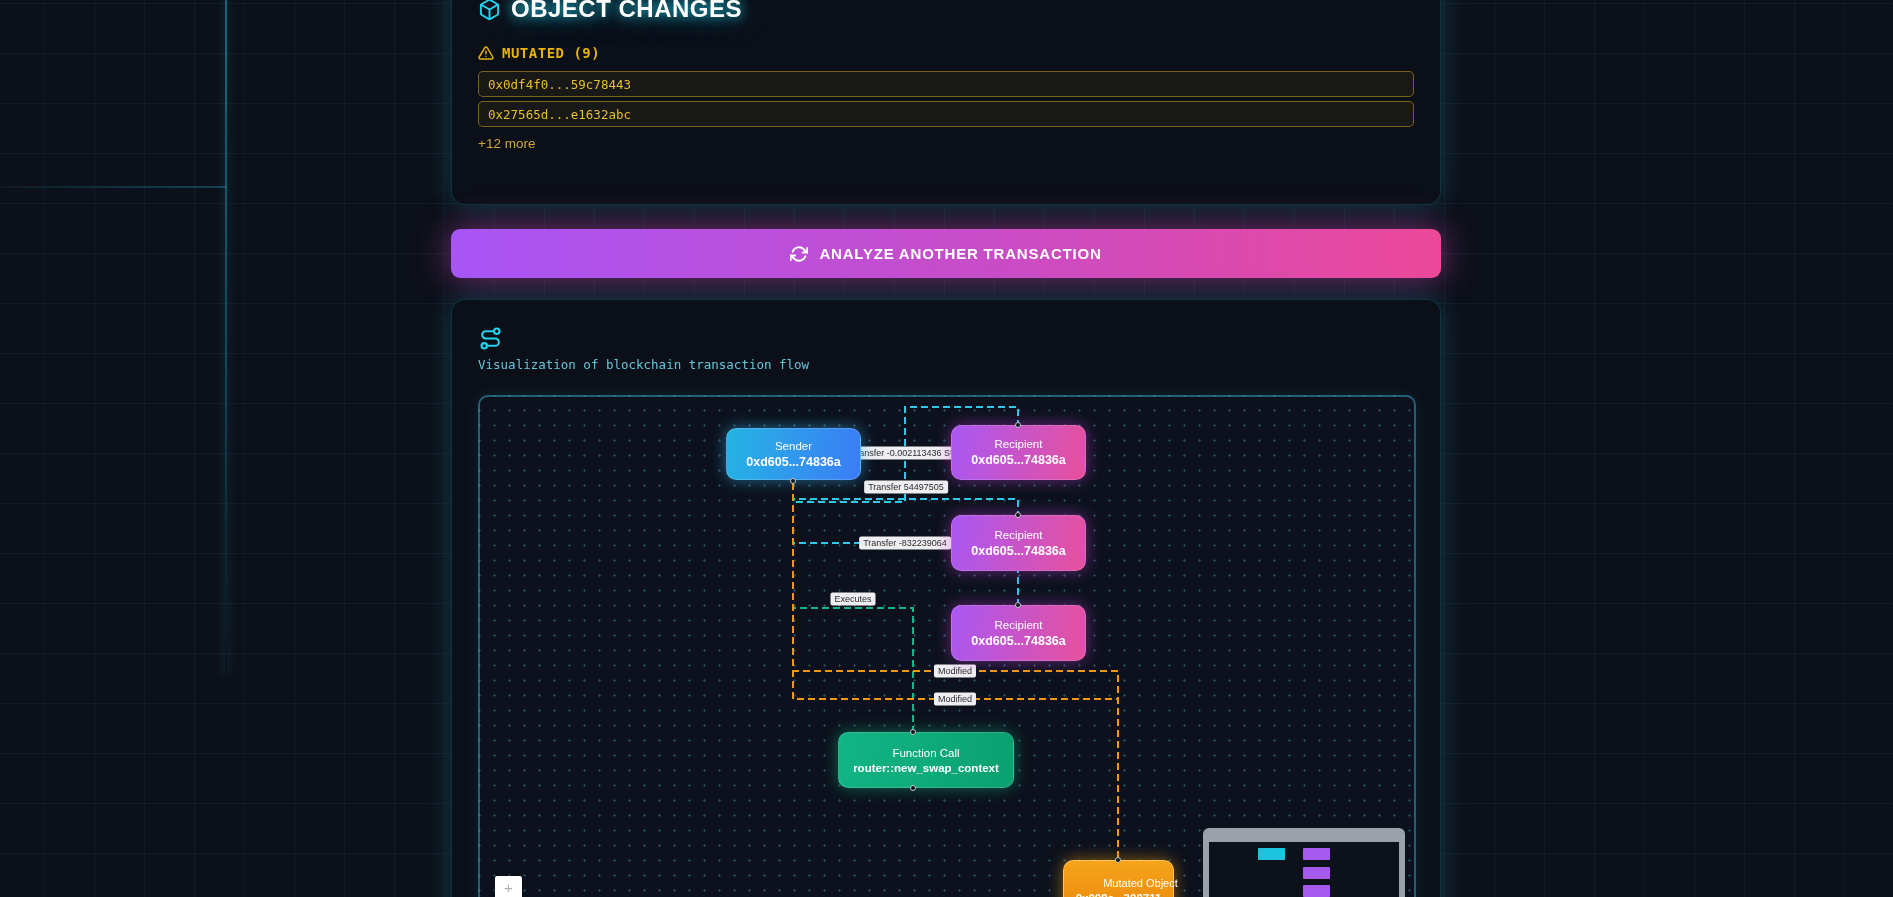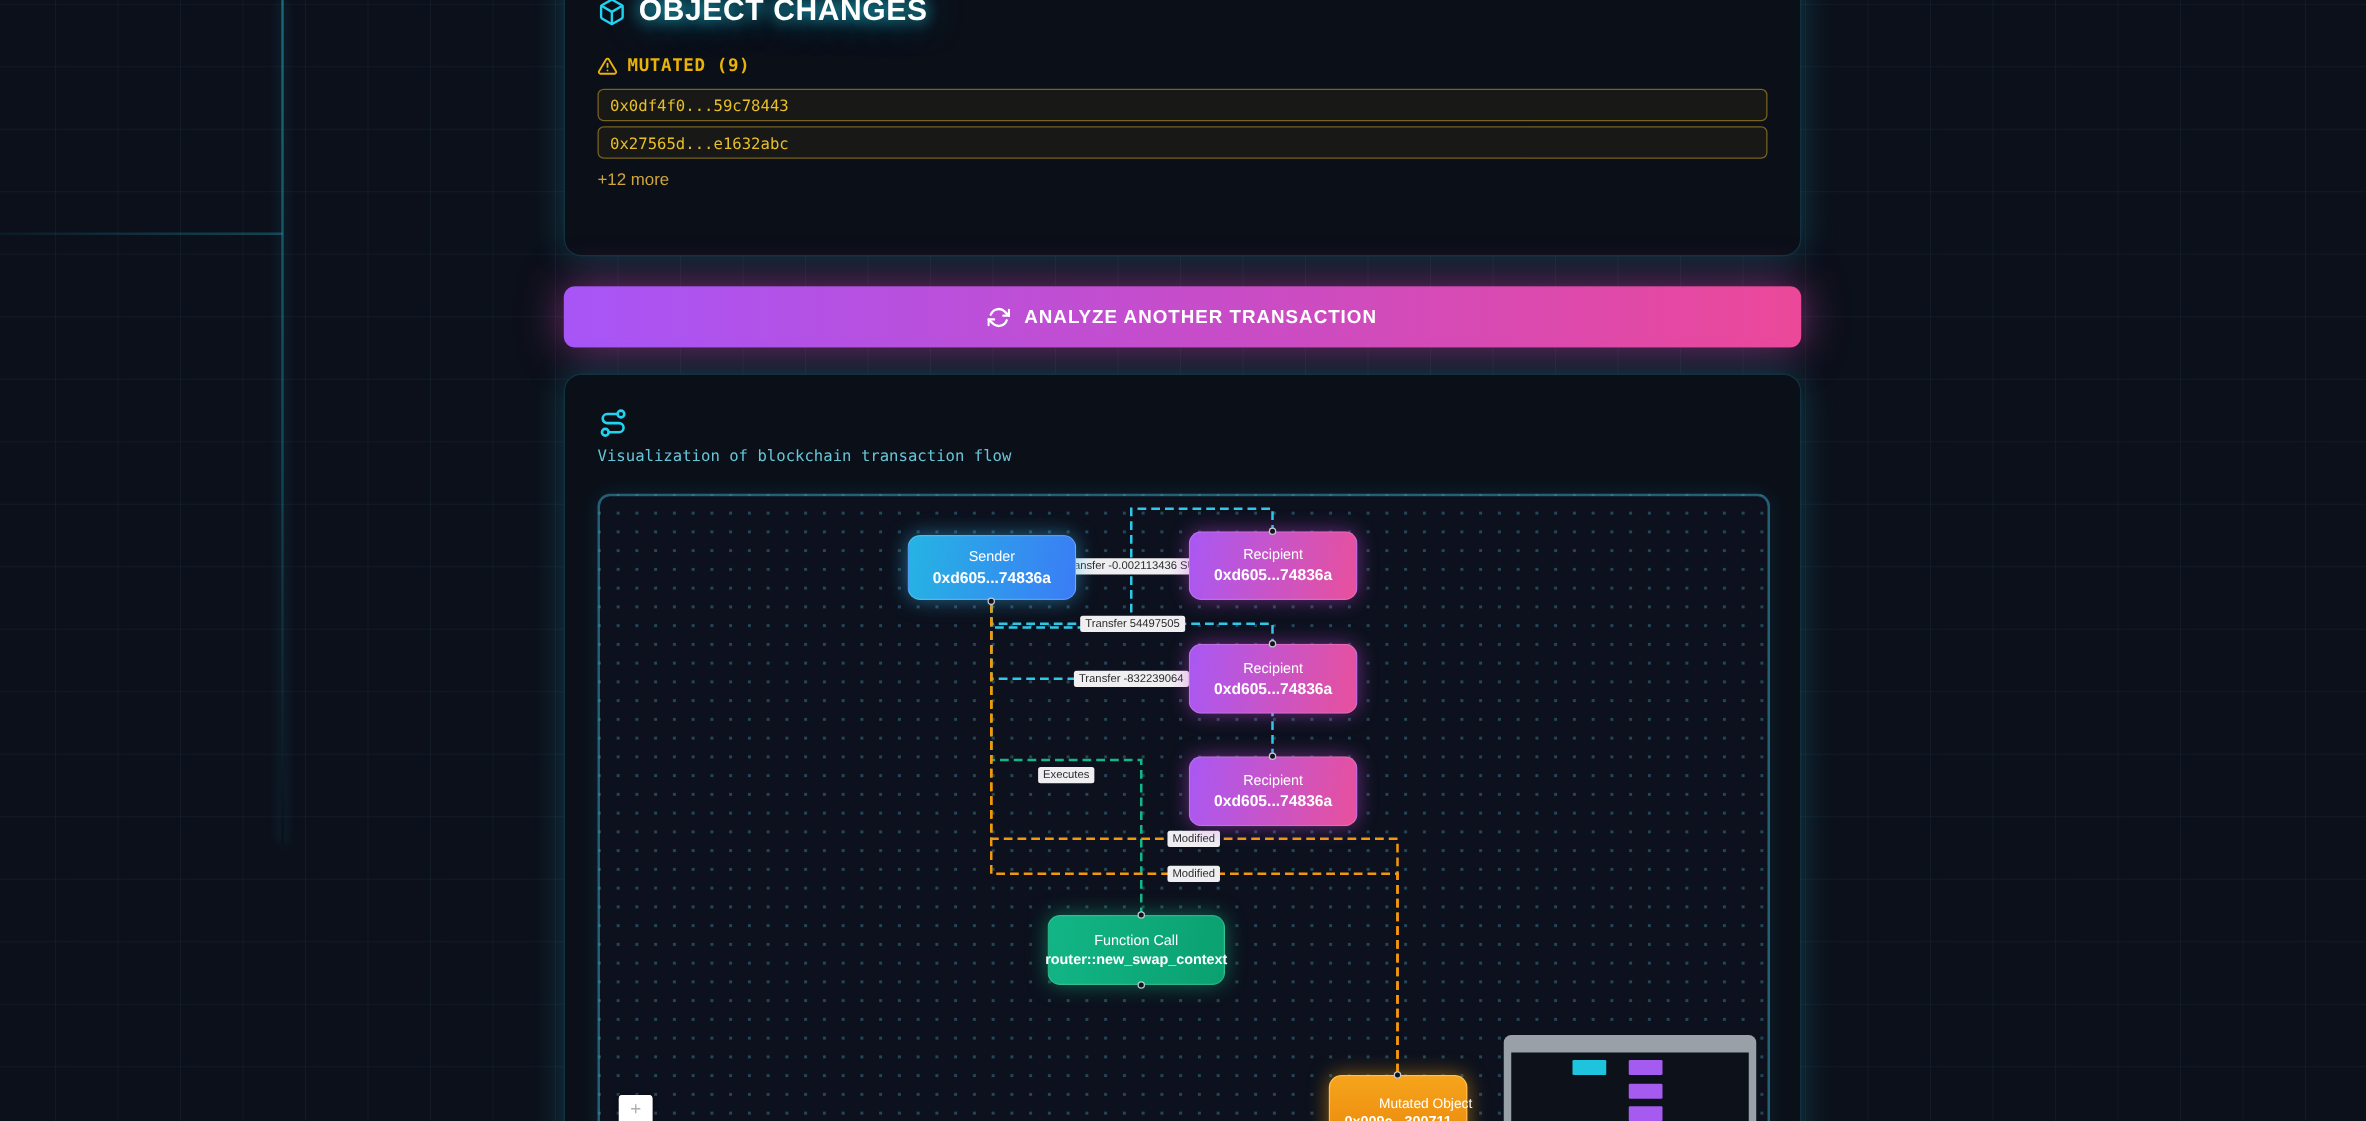--- a/index.html
+++ b/index.html
@@ -229,43 +229,43 @@
     <svg class="edges-svg" width="938" height="520" viewBox="0 0 938 520">
       <path class="edge cyan" d="M313,86 L313,105 L425,105 L425,10 L538,10 L538,28"></path>
       <path class="edge cyan" d="M313,86 L313,102 L538,102 L538,118"></path>
       <path class="edge cyan" d="M313,86 L313,146 L538,146 L538,208"></path>
       <path class="edge green" d="M313,86 L313,211 L433,211 L433,335"></path>
       <path class="edge orange" d="M313,86 L313,274 L638,274 L638,463"></path>
       <path class="edge orange" d="M313,86 L313,302 L638,302 L638,463"></path>
     </svg>
 
     <div class="edge-label" style="left:425px; top:56px;">Transfer -0.002113436 SUI</div>
-    <div class="edge-label" style="left:426px; top:102px;">Transfer 54497505</div>
+    <div class="edge-label" style="left:426px; top:90px;">Transfer 54497505</div>
     <div class="edge-label" style="left:425px; top:146px;">Transfer -832239064</div>
-    <div class="edge-label" style="left:373px; top:223px;text-align:center;">Executes</div>
+    <div class="edge-label" style="left:373px; top:202px;text-align:center;">Executes</div>
     <div class="edge-label" style="left:475px; top:274px;">Modified</div>
     <div class="edge-label" style="left:475px; top:302px;">Modified</div>
 
     <div class="node sender" style="left:246px; top:31px; width:135px; height:52px;">
       <div class="nl1">Sender</div>
       <div class="nl2">0xd605...74836a</div>
     </div>
     <div class="node recipient" style="left:471px; top:28px; width:135px; height:55px;">
       <div class="nl1">Recipient</div>
       <div class="nl2">0xd605...74836a</div>
     </div>
     <div class="node recipient" style="left:471px; top:118px; width:135px; height:56px;">
       <div class="nl1">Recipient</div>
       <div class="nl2">0xd605...74836a</div>
     </div>
     <div class="node recipient" style="left:471px; top:208px; width:135px; height:56px;">
       <div class="nl1">Recipient</div>
       <div class="nl2">0xd605...74836a</div>
     </div>
-    <div class="node fncall" style="left:358px; top:335px; width:142px; height:56px;">
+    <div class="node fncall" style="left:358px; top:335px; width:176px; height:56px;">
       <div class="nl1">Function Call</div>
       <div class="nl2">router::new_swap_context</div>
     </div>
     <div class="node mutated" style="left:583px; top:463px; width:111px; height:60px;">
       <div class="nl1">Mutated Object</div>
       <div class="nl2">0x009c...300711</div>
     </div>
 
     <div class="handle" style="left:313px; top:84px;"></div>
     <div class="handle" style="left:538px; top:28px;"></div>

